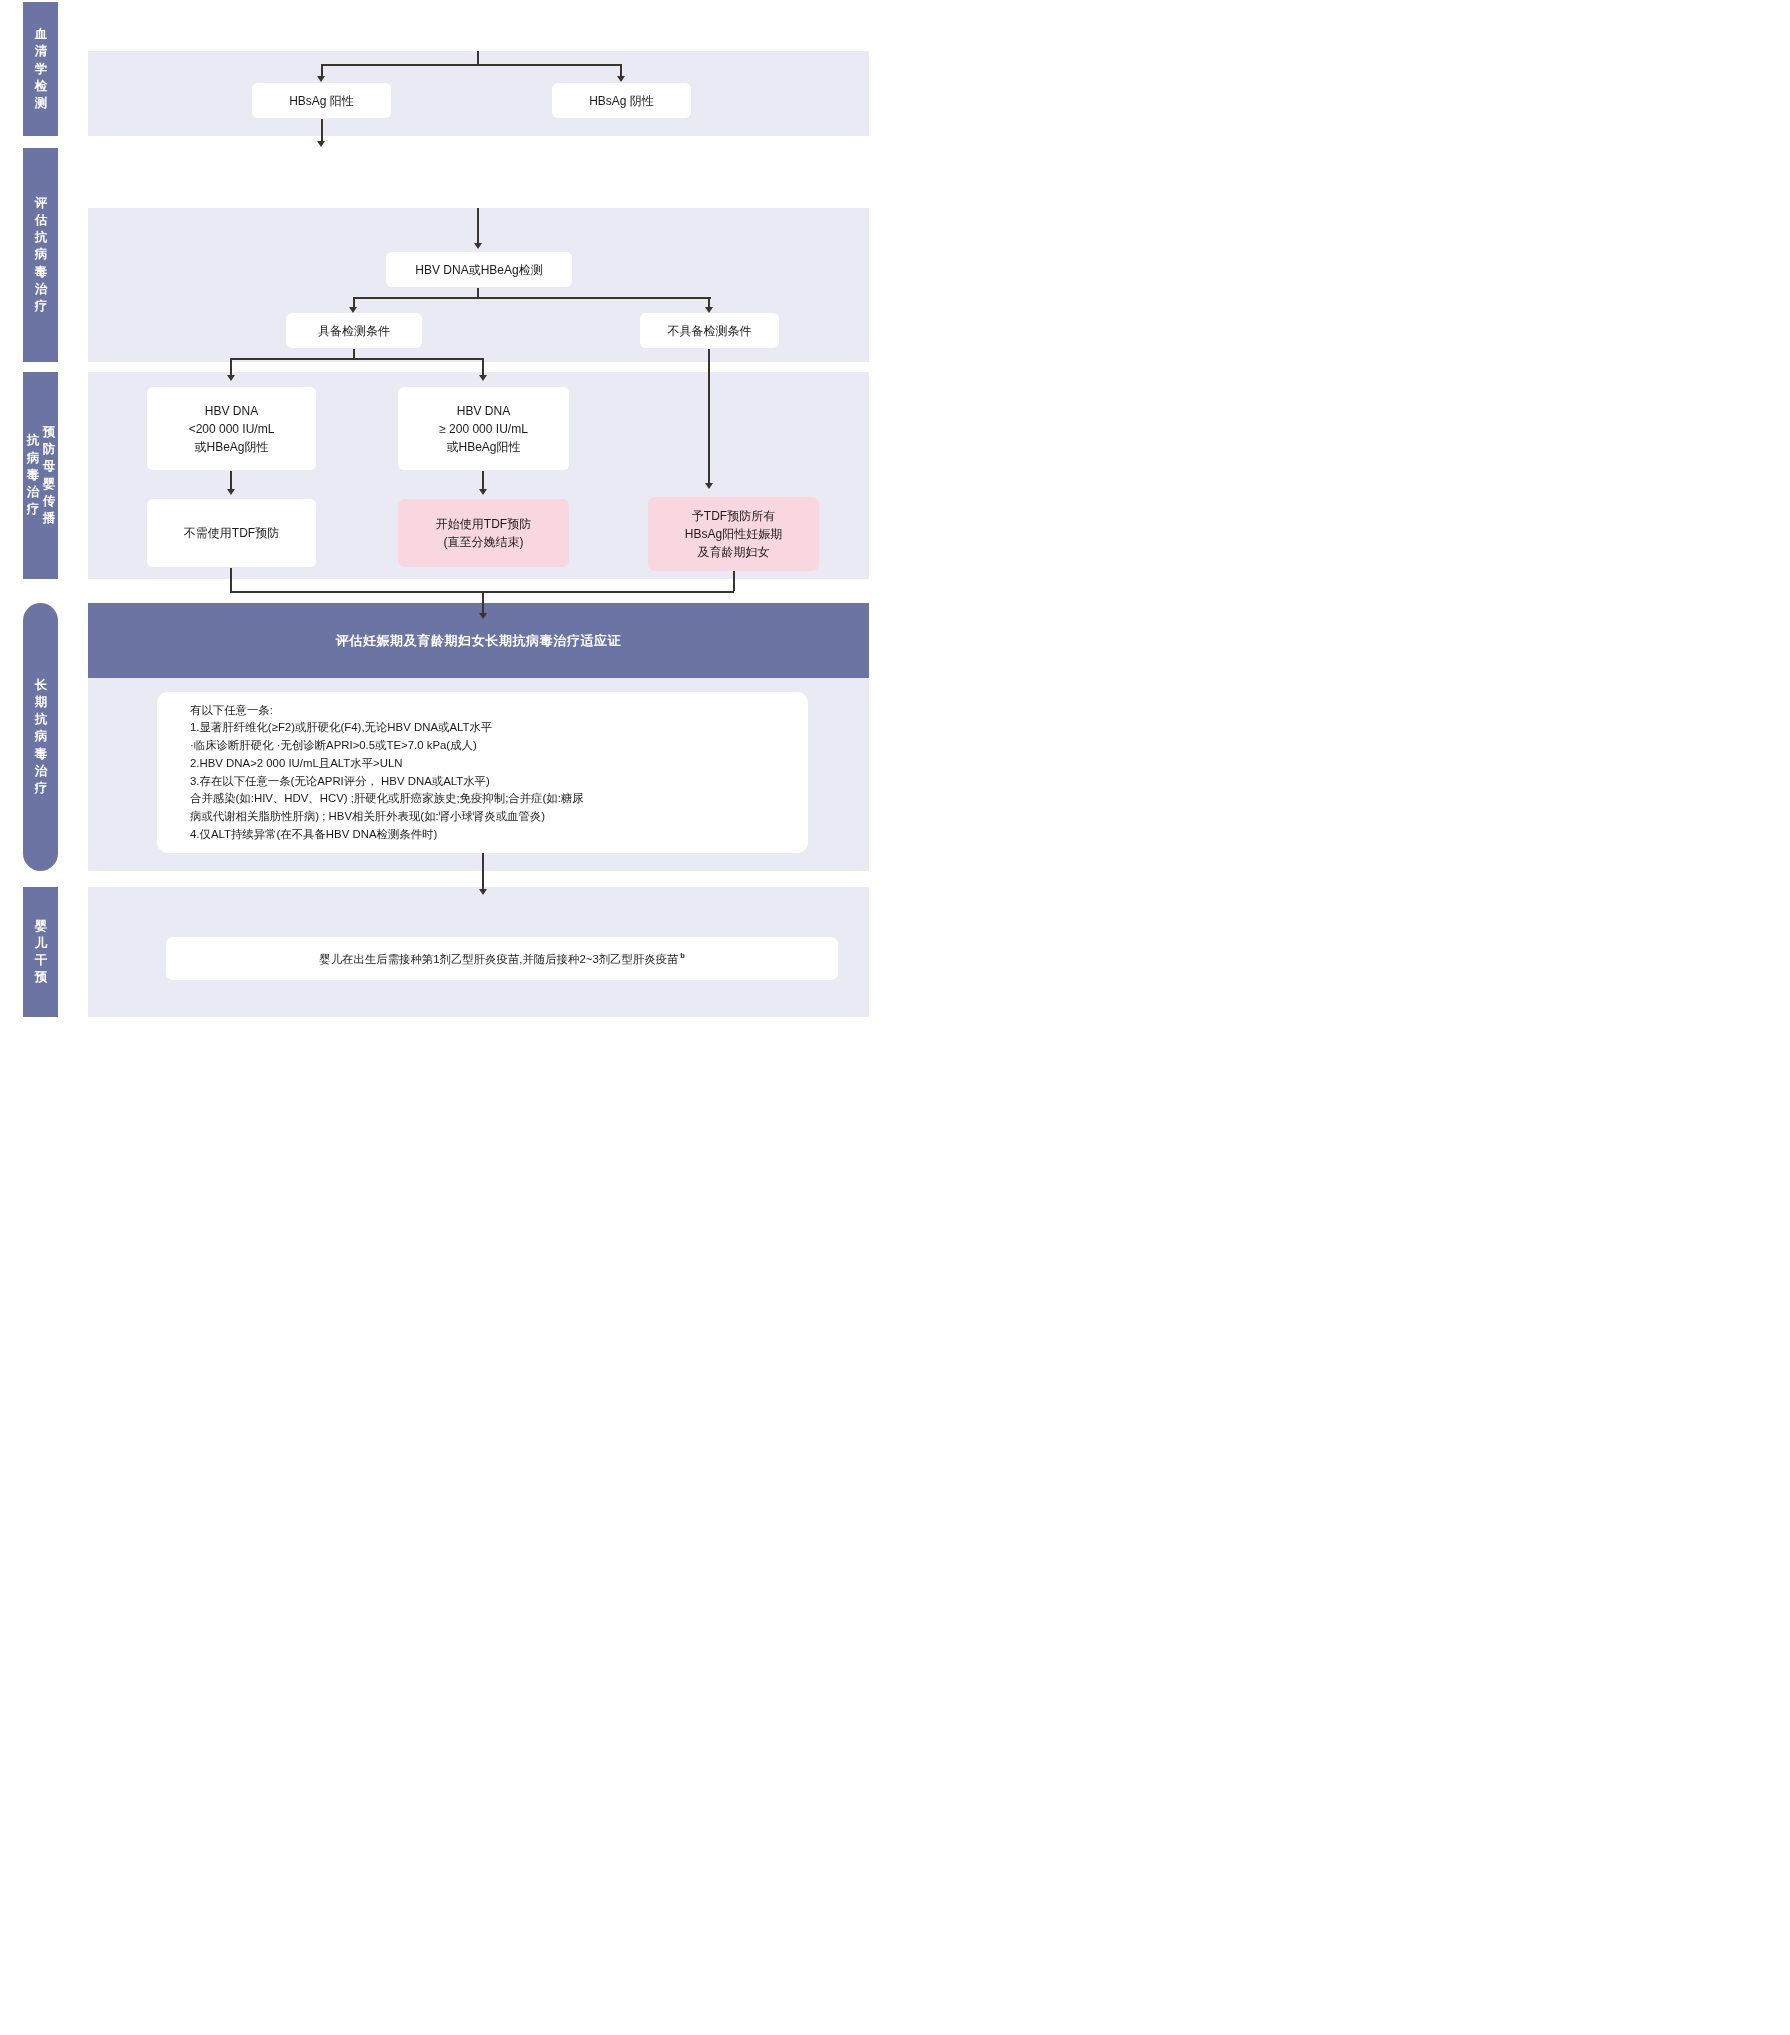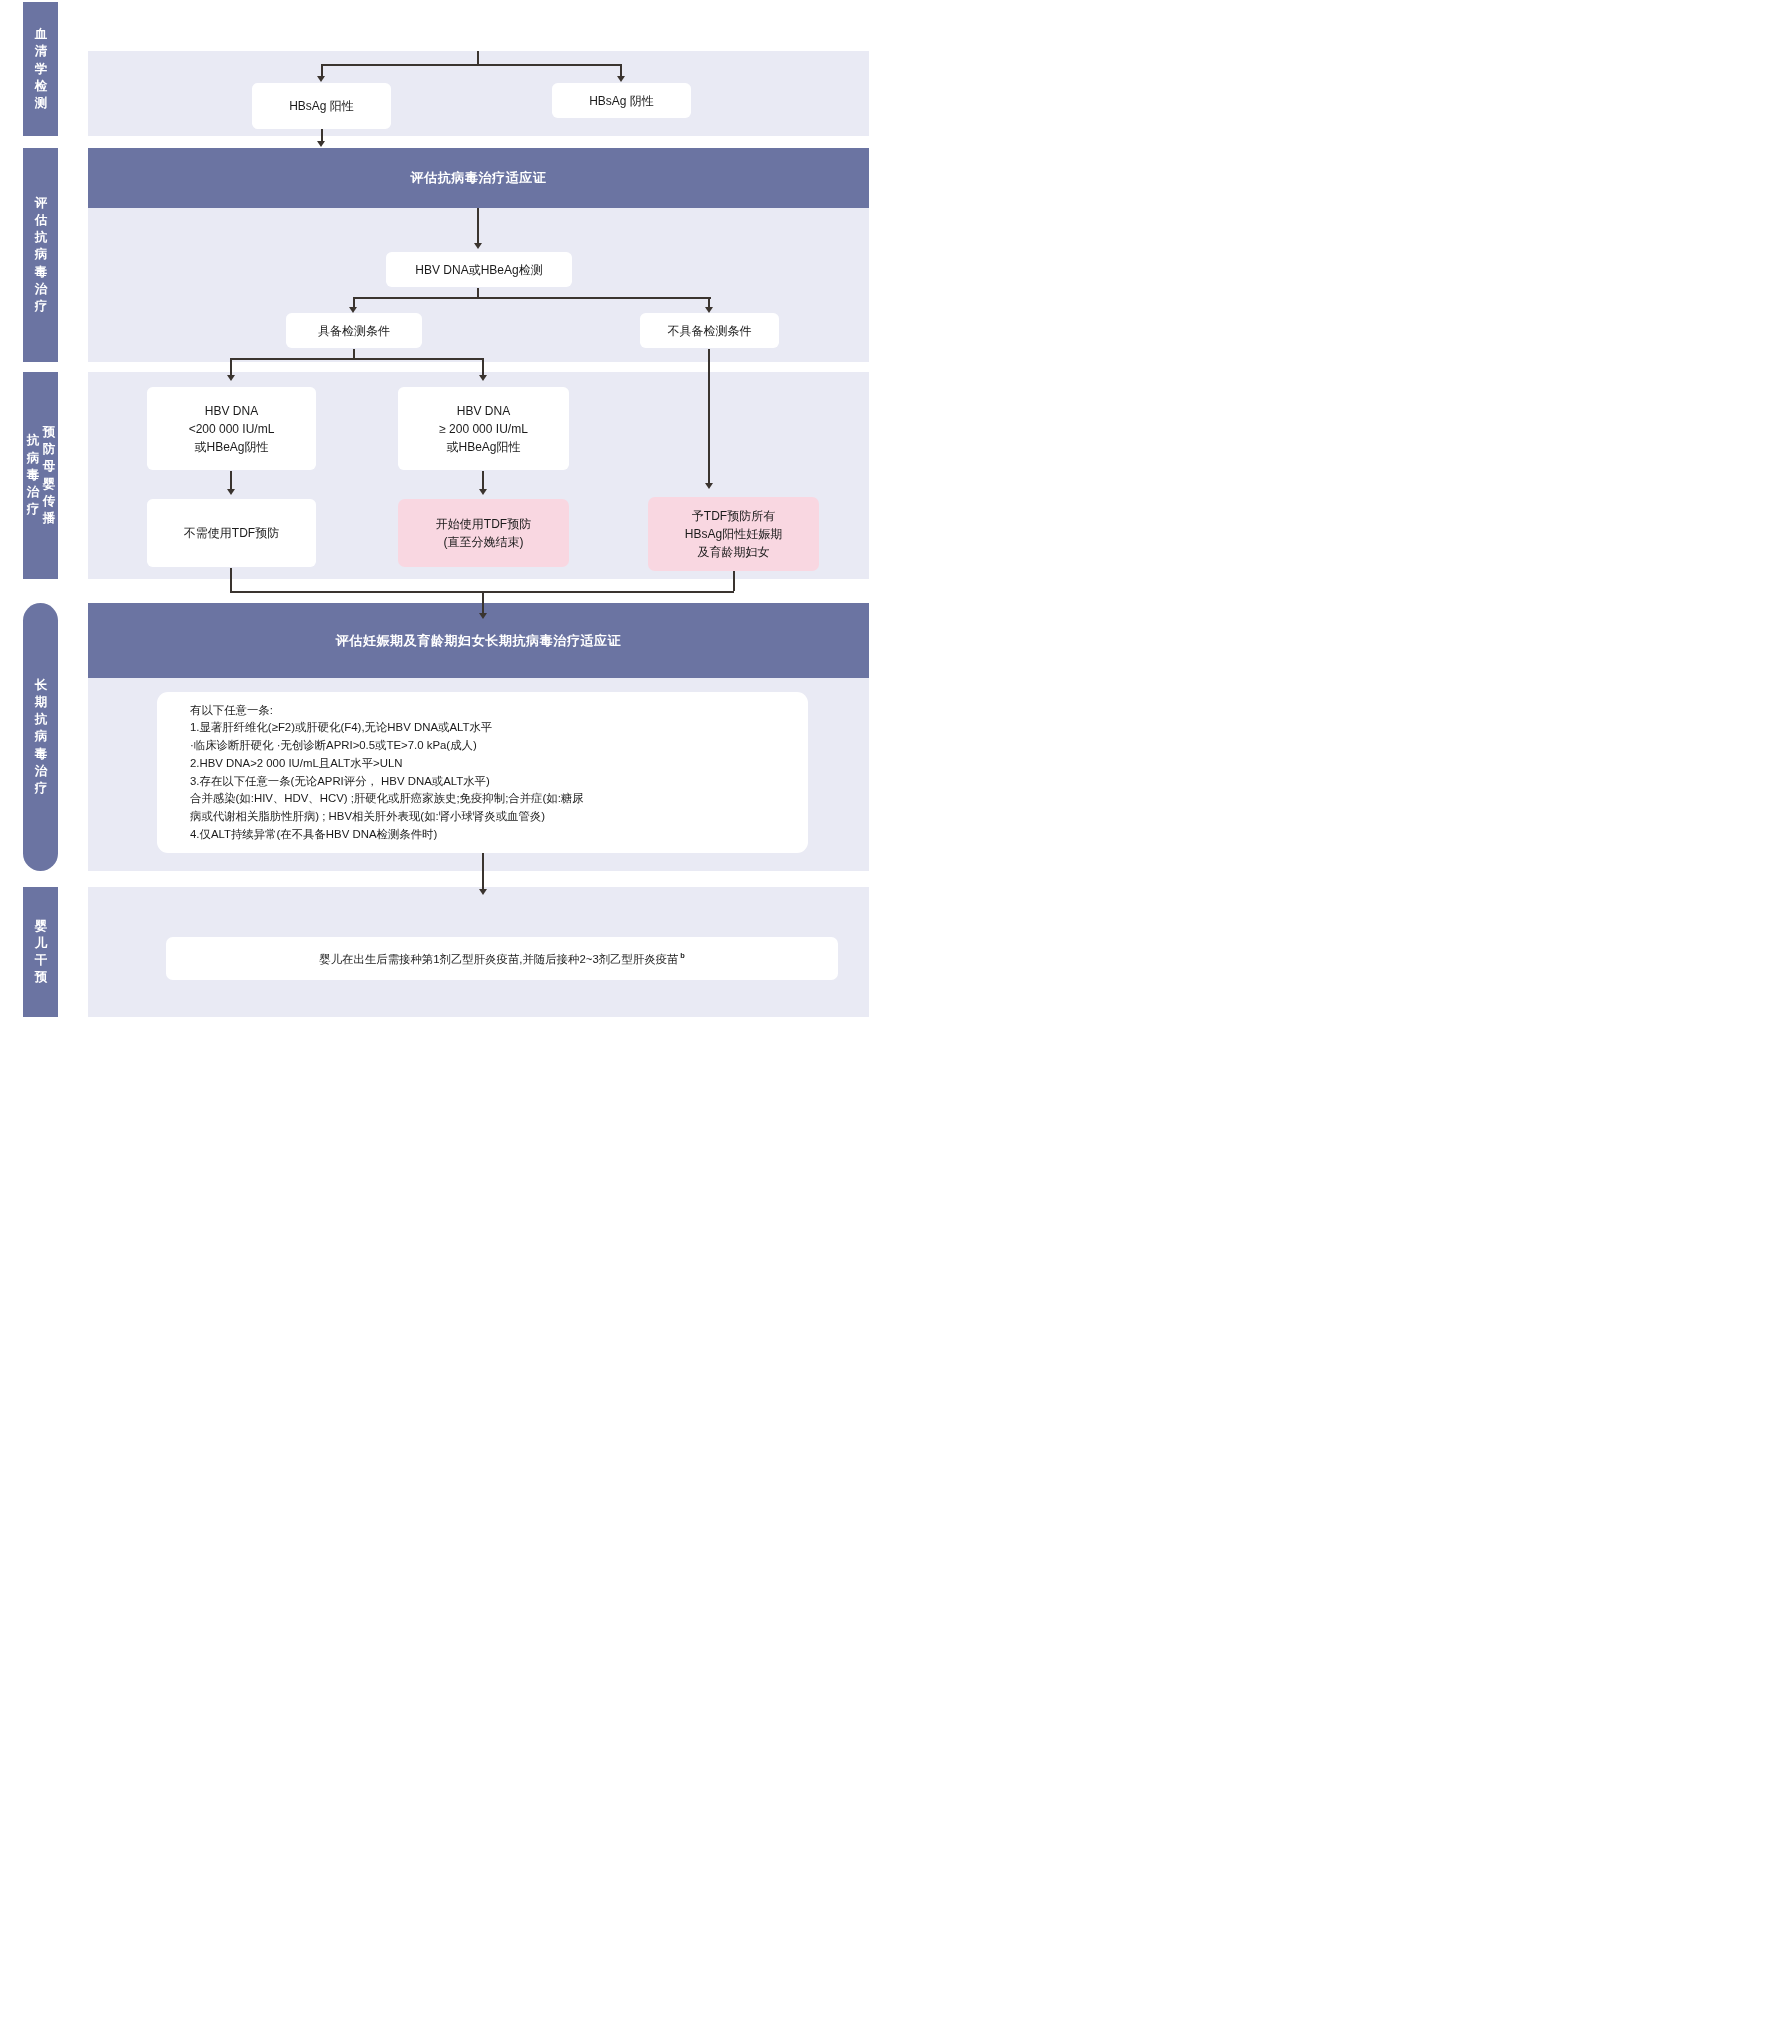--- a/index.html
+++ b/index.html
@@ -53,23 +53,20 @@
   </div>
   <div class="sb" style="top:603px;height:268px;border-radius:25px;">
     <div class="vtext">长期抗病毒治疗</div>
   </div>
   <div class="sb" style="top:887px;height:130px;">
     <div class="vtext">婴儿干预</div>
   </div>
 
   <div class="band light" style="top:51px;height:85px;"></div>
 
-  <div class="band purple" style="top:148px;height:60px;">
-    <div class="bandtitle">评估抗病毒治疗适应证</div>
-  </div>
   <div class="band light" style="top:208px;height:154px;"></div>
 
   <div class="band light" style="top:372px;height:207px;"></div>
 
   <div class="band purple" style="top:603px;height:75px;">
     <div class="bandtitle">评估妊娠期及育龄期妇女长期抗病毒治疗适应证</div>
   </div>
   <div class="band light" style="top:678px;height:193px;"></div>
 
   <div class="band light" style="top:887px;height:130px;"></div>
@@ -106,21 +103,21 @@
   <div class="ah" style="left:479px;top:489px;"></div>
   <div class="vline" style="left:230px;top:568px;height:23.4px;"></div>
   <div class="vline" style="left:733px;top:571px;height:20px;"></div>
   <div class="hline" style="left:230px;top:591px;width:504px;"></div>
   <div class="vline" style="left:482px;top:591px;height:23.4px;"></div>
   <div class="ah" style="left:479px;top:613px;"></div>
 
   <div class="vline" style="left:482px;top:853px;height:37px;"></div>
   <div class="ah" style="left:479px;top:889px;"></div>
 
-  <div class="node" style="left:252px;top:83px;width:139px;height:46px;">
+  <div class="node" style="left:252px;top:83px;width:139px;height:35px;">
     <span>HBsAg 阳性</span>
   </div>
   <div class="node" style="left:552px;top:83px;width:139px;height:35px;">
     <span>HBsAg 阴性</span>
   </div>
   <div class="node" style="left:386px;top:252px;width:186px;height:35px;">
     <span>HBV DNA或HBeAg检测</span>
   </div>
   <div class="node" style="left:286px;top:313px;width:136px;height:35px;">
     <span>具备检测条件</span>

